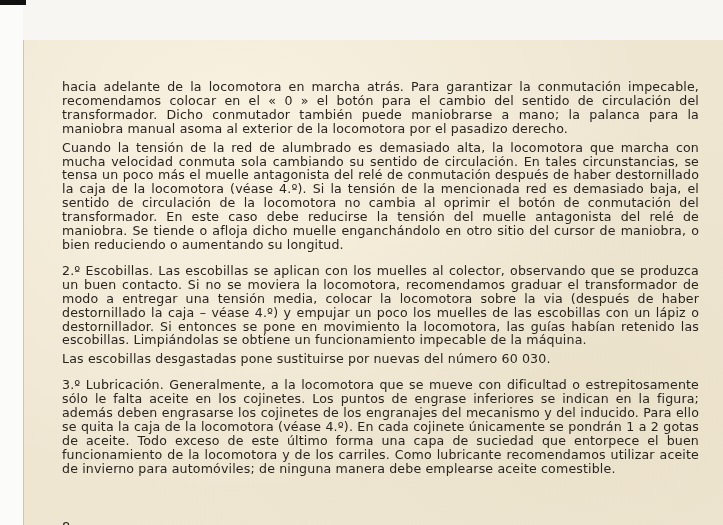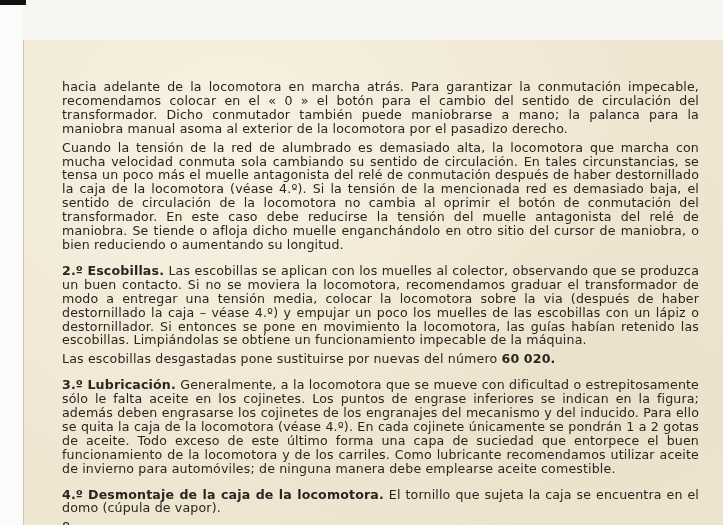--- a/index.html
+++ b/index.html
@@ -50,21 +50,21 @@
       text-align: justify;
       letter-spacing: 0.15px;
     }
     .text p {
       margin: 0 0 5px 0;
     }
     .text p.gap {
       margin-top: 12px;
     }
     .text b {
-      font-weight: bold;
+      font-weight: normal;
     }
     .page-number {
       position: absolute;
       left: 38px;
       top: 479px;
       color: #2a2521;
       font-size: 13px;
     }
   </style>
 </head>
@@ -72,20 +72,19 @@
 
 <div class="left-strip"></div>
 <div class="top-black"></div>
 
 <div class="page">
   <div class="text">
     <p>hacia adelante de la locomotora en marcha atrás. Para garantizar la conmutación impecable, recomendamos colocar en el « 0 » el botón para el cambio del sentido de circulación del transformador. Dicho conmutador también puede maniobrarse a mano; la palanca para la maniobra manual asoma al exterior de la locomotora por el pasadizo derecho.</p>
     <p>Cuando la tensión de la red de alumbrado es demasiado alta, la locomotora que marcha con mucha velocidad conmuta sola cambiando su sentido de circulación. En tales circunstancias, se tensa un poco más el muelle antagonista del relé de conmutación después de haber destornillado la caja de la locomotora (véase 4.º). Si la tensión de la mencionada red es demasiado baja, el sentido de circulación de la locomotora no cambia al oprimir el botón de conmutación del transformador. En este caso debe reducirse la tensión del muelle antagonista del relé de maniobra. Se tiende o afloja dicho muelle enganchándolo en otro sitio del cursor de maniobra, o bien reduciendo o aumentando su longitud.</p>
 
     <p class="gap"><b>2.º</b> <b>Escobillas.</b><span> Las escobillas se aplican con los muelles al colector, observando que se produzca un buen contacto. Si no se moviera la locomotora, recomendamos graduar el transformador de modo a entregar una tensión media, colocar la locomotora sobre la via (después de haber destornillado la caja – véase 4.º) y empujar un poco los muelles de las escobillas con un lápiz o destornillador. Si entonces se pone en movimiento la locomotora, las guías habían retenido las escobillas. Limpiándolas se obtiene un funcionamiento impecable de la máquina.</span></p>
-    <p><span>Las escobillas desgastadas pone sustituirse por nuevas del número </span><b>60 020</b><b>.</b></p>
+    <p><span>Las escobillas desgastadas pone sustituirse por nuevas del número </span><b>60 030</b><b>.</b></p>
 
     <p class="gap"><b>3.º</b> <b>Lubricación.</b><span> Generalmente, a la locomotora que se mueve con dificultad o estrepitosamente sólo le falta aceite en los cojinetes. Los puntos de engrase inferiores se indican en la figura; además deben engrasarse los cojinetes de los engranajes del mecanismo y del inducido. Para ello se quita la caja de la locomotora (véase 4.º). En cada cojinete únicamente se pondrán 1 a 2 gotas de aceite. Todo exceso de este último forma una capa de suciedad que entorpece el buen funcionamiento de la locomotora y de los carriles. Como lubricante recomendamos utilizar aceite de invierno para automóviles; de ninguna manera debe emplearse aceite comestible.</span></p>
 
-    <p class="gap"><b>4.º</b> <b>Desmontaje de la caja de la locomotora.</b><span> El tornillo que sujeta la caja se encuentra en el domo (cúpula de vapor).</span></p>
   </div>
   <div class="page-number">8</div>
 </div>
 
 </body></html>

